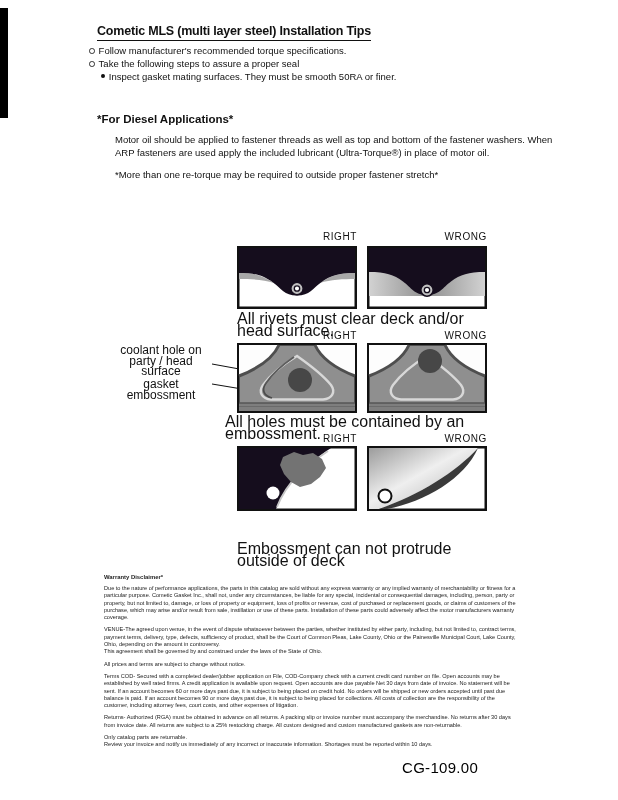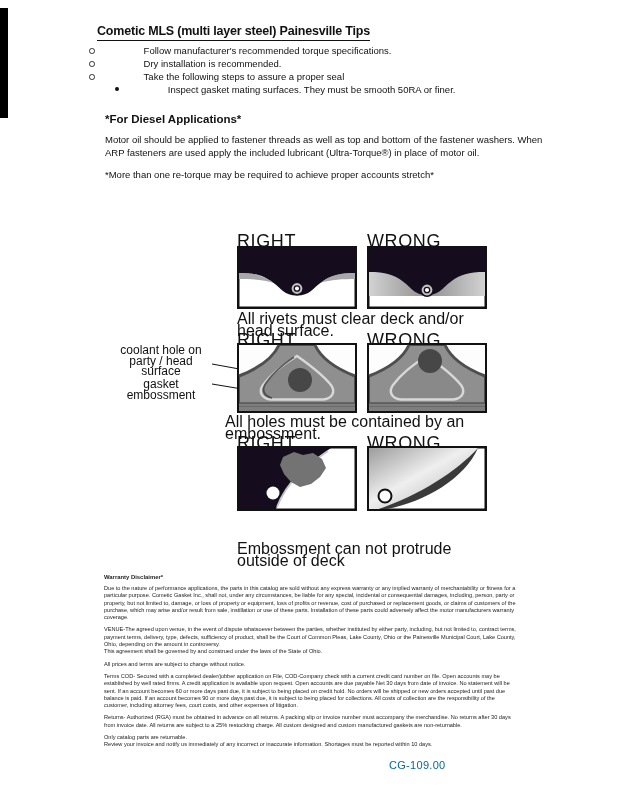--- a/index.html
+++ b/index.html
@@ -3,72 +3,68 @@
 <meta charset="utf-8">
 <style>
   html,body{margin:0;padding:0;background:#ffffff;}
   .page{position:relative;width:618px;height:800px;background:#fff;
         font-family:"Liberation Sans",sans-serif;color:#111;overflow:hidden;}
   .abs{position:absolute;}
   .edge-mark{left:0;top:8px;width:8px;height:110px;background:#000;}
   .title{left:97px;top:24px;font-size:12.5px;font-weight:bold;letter-spacing:-0.2px;
          border-bottom:1.6px solid #111;padding-bottom:2px;}
   .bullets{left:89px;top:44px;width:460px;font-size:9.5px;line-height:13px;}
-  .brow{display:flex;gap:45px;}
+  .brow{display:flex;}
   .bmark{width:3.6px;height:3.6px;border:1px solid #333;border-radius:50%;
          margin:4px 4px 0 0;flex:none;}
   .sbmark{width:3.8px;height:3.8px;background:#111;border-radius:50%;
           margin:4.3px 4px 0 0;flex:none;}
-  .sub{margin-left:26px;}
+  .sub{margin-left:12px;}
   .diesel{left:97px;top:113px;width:445px;}
-  .diesel h2{font-size:11.5px;margin:0 0 8px 8px;}
-  .diesel p{font-size:9.5px;line-height:13px;margin:0 0 9px 8px;width:442px;}
-  .dlabel{font-size:18px;letter-spacing:0.6px;text-align:left;width:120px;}
+  .diesel h2{font-size:11.5px;margin:0 0 8px 0;}
+  .diesel p{font-size:9.5px;line-height:13px;margin:0 0 9px 18px;width:442px;}
+  .dlabel{font-size:10px;letter-spacing:0.6px;text-align:right;width:120px;}
   .cap{font-size:16px;line-height:11.5px;}
   .sidelabel{font-size:12px;line-height:10.6px;text-align:center;width:102px;}
   .fine{left:104px;top:574px;width:414px;color:#1c1c1c;}
   .fine h3{font-size:5.9px;margin:0 0 5px 0;}
   .fine p{font-size:5.6px;line-height:7.3px;margin:0 0 5px 0;white-space:pre-line;}
-  .pagenum{left:389px;top:759px;font-size:11px;color:#0369a1;letter-spacing:0.3px;}
+  .pagenum{left:402px;top:759px;font-size:15px;color:#000000;letter-spacing:0.3px;}
   svg{display:block;}
 </style>
 </head>
 <body>
 
 <div class="page">
 
   <div class="abs edge-mark"></div>
 
-  <div class="abs title">Cometic MLS (multi layer steel) Painesville Tips</div>
+  <div class="abs title">Cometic MLS (multi layer steel) Installation Tips</div>
 
   <div class="abs bullets">
     <div class="brow">
       <span class="bmark"></span>
       <span>Follow manufacturer's recommended torque specifications.</span>
-    </div>
-    <div class="brow">
-      <span class="bmark"></span>
-      <span>Dry installation is recommended.</span>
     </div>
     <div class="brow">
       <span class="bmark"></span>
       <span>Take the following steps to assure a proper seal</span>
     </div>
     <div class="sub">
       <div class="brow">
         <span class="sbmark"></span>
         <span>Inspect gasket mating surfaces.  They must be smooth 50RA or finer.</span>
       </div>
     </div>
   </div>
 
   <div class="abs diesel">
     <h2>*For Diesel Applications*</h2>
     <p>Motor oil should be applied to fastener threads as well as top and bottom of the fastener washers. When ARP fasteners are used apply the included lubricant (Ultra-Torque®) in place of motor oil.</p>
-    <p>*More than one re-torque may be required to achieve proper accounts stretch*</p>
+    <p>*More than one re-torque may be required to outside proper fastener stretch*</p>
   </div>
 
   <div class="abs dlabel" style="left:237px;top:231px">RIGHT</div>
   <div class="abs dlabel" style="left:367px;top:231px">WRONG</div>
 
   <svg class="abs" style="left:237px;top:246px" width="120" height="63" viewBox="0 0 120 63">
     <rect x="1.25" y="1.25" width="117.5" height="60.5" fill="#fff" stroke="#111" stroke-width="2.5"></rect>
     <path d="M2,27 C18,27 26,29.5 37,37 C27,33.5 13,33 2,33 Z" fill="#a8a8a8"></path>
     <path d="M118,27 C102,27 94,29.5 83,37 C93,33.5 107,33 118,33 Z" fill="#a8a8a8"></path>
     <path d="M2,2 H118 V27 C101,27 93.5,29.5 84,36.5 C75.5,42.5 73,49.5 60,49.5 C47,49.5 44.5,42.5 36,36.5 C26.5,29.5 19,27 2,27 Z" fill="#150d1d"></path>

